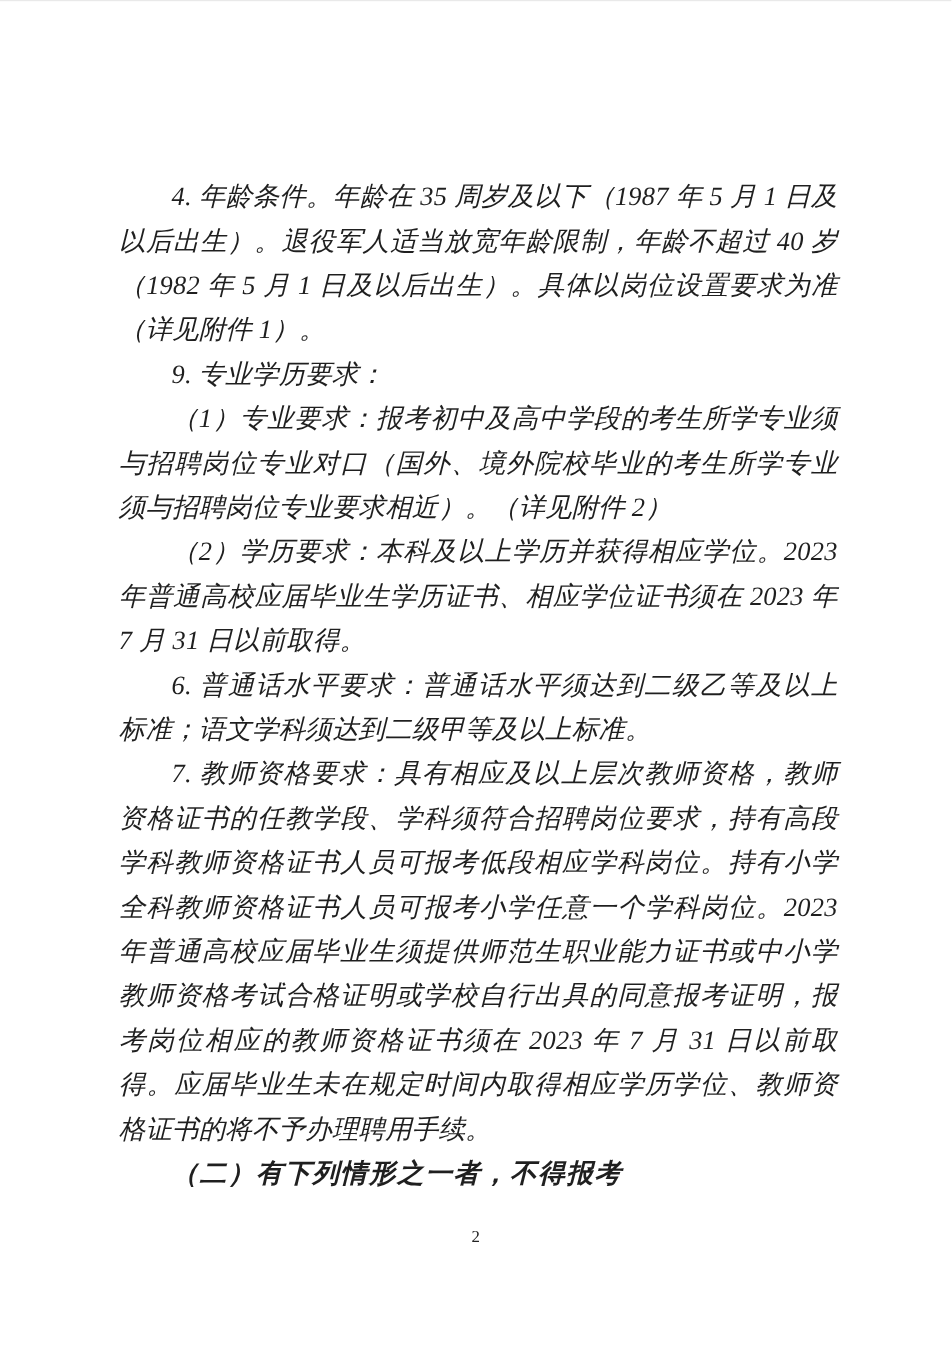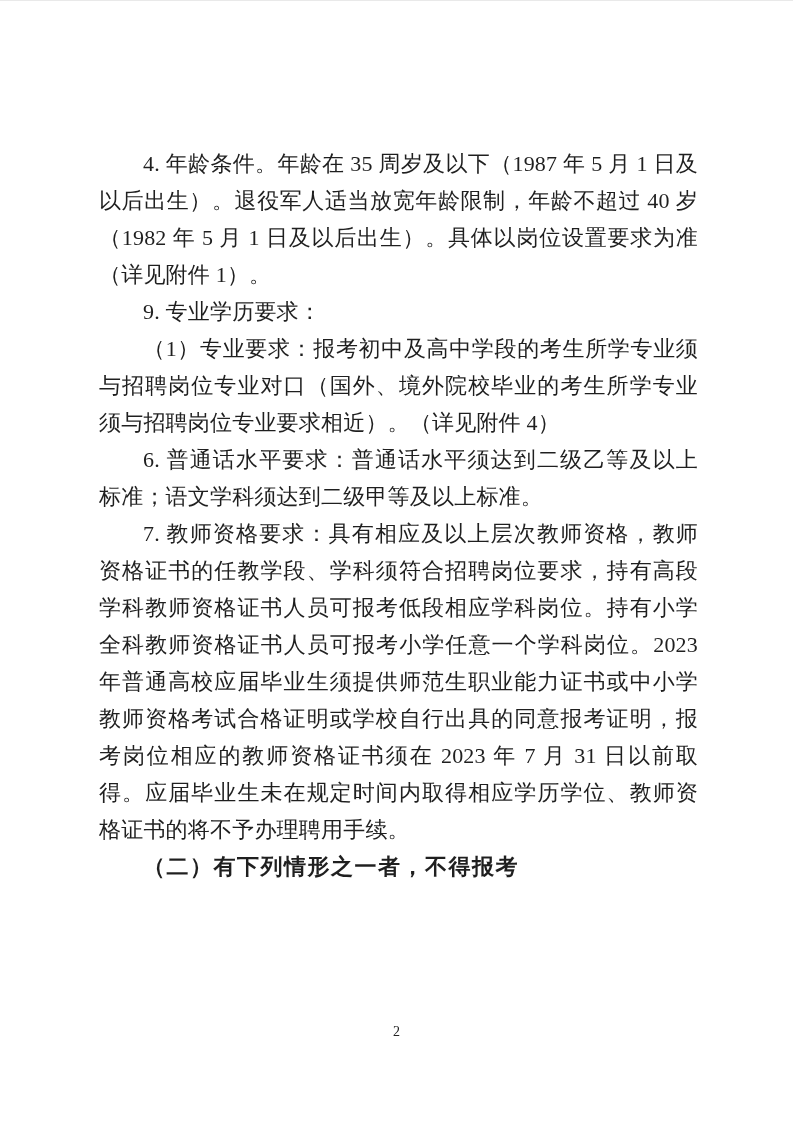--- a/index.html
+++ b/index.html
@@ -26,20 +26,21 @@
   }
   .content p {
     margin: 0;
     padding: 0;
     font-size: 22px;
     line-height: 37px;
     text-align: justify;
     text-justify: inter-character;
     text-indent: 2em;
     letter-spacing: 0.2px;
+    font-style: italic;
   }
   .content p.kai-bold {
     font-weight: bold;
     letter-spacing: 1.5px;
   }
   .page-number {
     position: absolute;
     top: 1021px;
     left: 0;
     width: 100%;
@@ -49,20 +50,21 @@
     color: #222222;
   }
 </style>
 </head>
 <body>
 
 <div class="page">
   <div class="content">
     <p>4. 年龄条件。年龄在 35 周岁及以下（1987 年 5 月 1 日及以后出生）。退役军人适当放宽年龄限制，年龄不超过 40 岁（1982 年 5 月 1 日及以后出生）。具体以岗位设置要求为准（详见附件 1）。</p>
     <p>9. 专业学历要求：</p>
-    <p>（1）专业要求：报考初中及高中学段的考生所学专业须与招聘岗位专业对口（国外、境外院校毕业的考生所学专业须与招聘岗位专业要求相近）。（详见附件 4）</p>
+    <p>（1）专业要求：报考初中及高中学段的考生所学专业须与招聘岗位专业对口（国外、境外院校毕业的考生所学专业须与招聘岗位专业要求相近）。（详见附件 2）</p>
+    <p>（2）学历要求：本科及以上学历并获得相应学位。2023 年普通高校应届毕业生学历证书、相应学位证书须在 2023 年 7 月 31 日以前取得。</p>
     <p>6. 普通话水平要求：普通话水平须达到二级乙等及以上标准；语文学科须达到二级甲等及以上标准。</p>
     <p>7. 教师资格要求：具有相应及以上层次教师资格，教师资格证书的任教学段、学科须符合招聘岗位要求，持有高段学科教师资格证书人员可报考低段相应学科岗位。持有小学全科教师资格证书人员可报考小学任意一个学科岗位。2023 年普通高校应届毕业生须提供师范生职业能力证书或中小学教师资格考试合格证明或学校自行出具的同意报考证明，报考岗位相应的教师资格证书须在 2023 年 7 月 31 日以前取得。应届毕业生未在规定时间内取得相应学历学位、教师资格证书的将不予办理聘用手续。</p>
     <p class="kai-bold">（二）有下列情形之一者，不得报考</p>
   </div>
 
   <div class="page-number">2</div>
 </div>
 
 </body></html>

